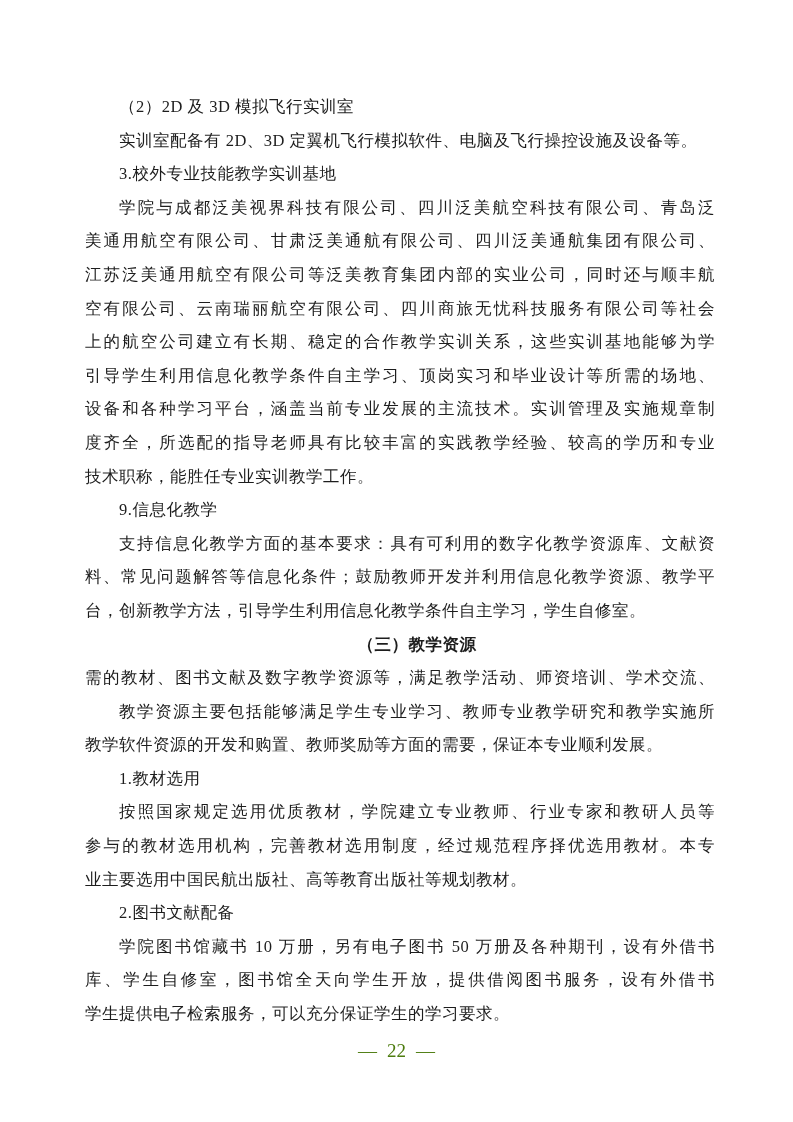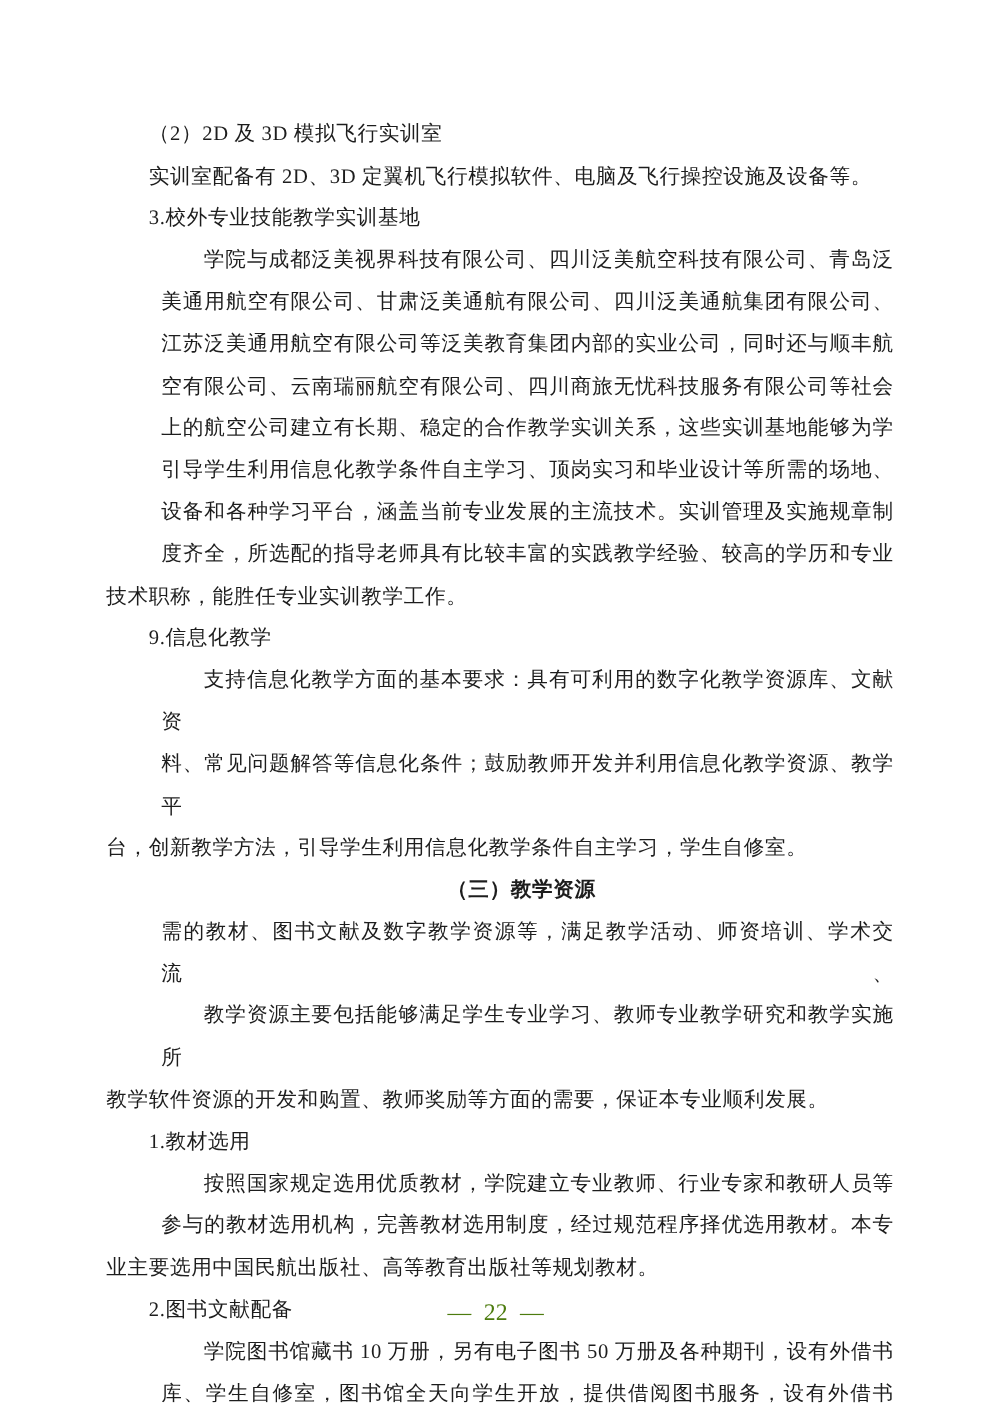--- a/index.html
+++ b/index.html
@@ -32,21 +32,20 @@
     letter-spacing: 0.5px;
     line-height: 33.6px;
     white-space: normal;
     text-align: left;
   }
   
   .line.fill {
     text-align: justify;
     text-align-last: justify;
     text-justify: inter-ideograph;
-    margin-left: 44px;
   }
   
   .line.first {
     text-indent: 34px;
   }
   .para.bold .line {
     font-weight: bold;
     text-align: center;
   }
   .footer {

